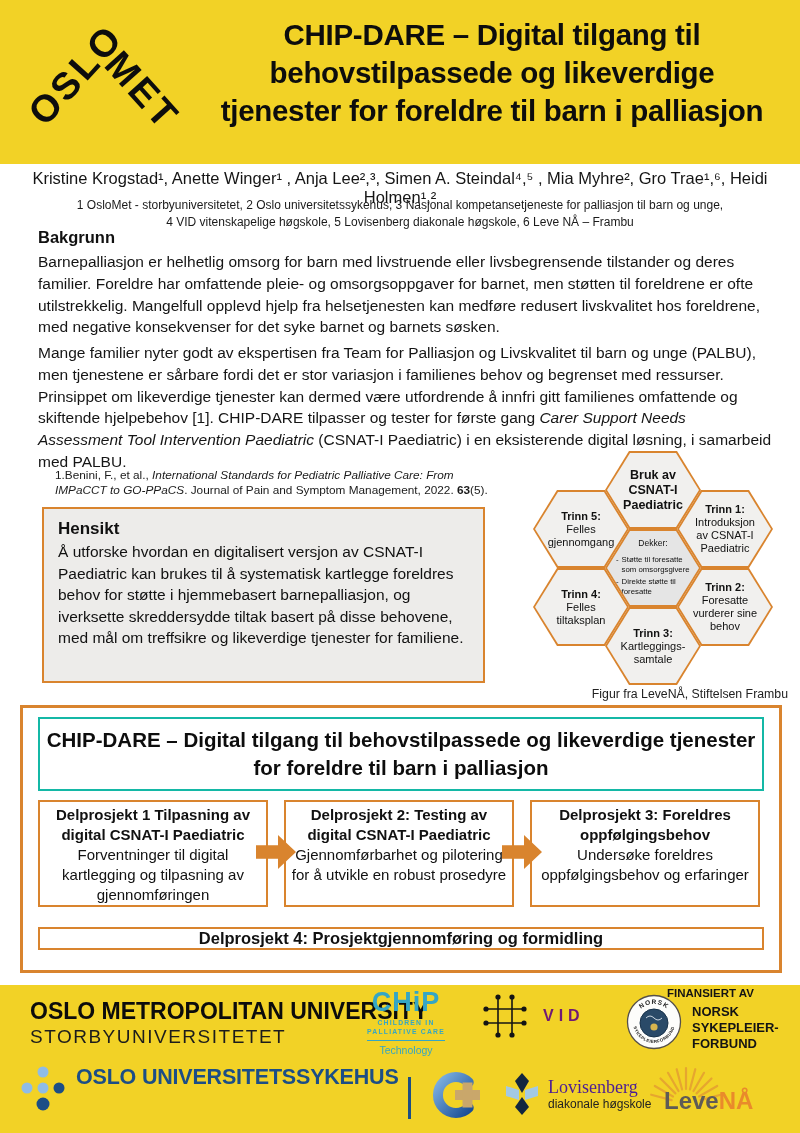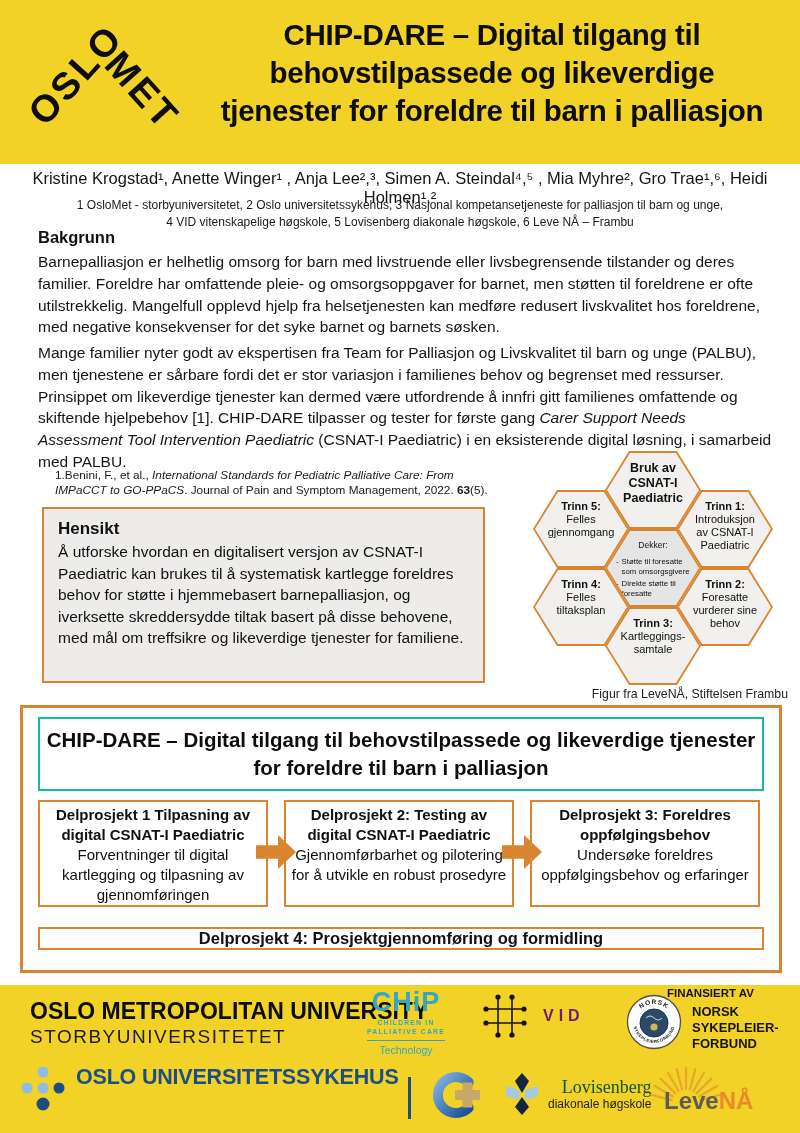--- a/index.html
+++ b/index.html
@@ -26,21 +26,21 @@
   .hensikt-box{position:absolute;left:42px;top:507px;width:443px;height:176px;box-sizing:border-box;
                background:#EDECEA;border:2px solid #D9842E;padding:10px 14px;}
   .hensikt-heading{font-size:17px;font-weight:bold;margin-bottom:2px;}
   .hensikt-body{font-size:15.5px;line-height:21.5px;}
   
   .hex{position:absolute;width:96px;height:78px;}
   .hx-b{position:absolute;inset:0;background:#D9842E;
         clip-path:polygon(25% 0%,75% 0%,100% 50%,75% 100%,25% 100%,0% 50%);}
   .hx-i{position:absolute;inset:2px;background:#F1F0EE;box-sizing:border-box;
         clip-path:polygon(25% 0%,75% 0%,100% 50%,75% 100%,25% 100%,0% 50%);
-        display:flex;flex-direction:column;align-items:center;
+        display:flex;flex-direction:column;align-items:center;justify-content:center;
         text-align:center;font-size:11px;line-height:13px;padding:8px 9px;}
   .hex-title{font-weight:bold;}
   .hx-n .hx-i{font-size:12.5px;line-height:15px;}
   .hx-c .hx-i{background:#e5e5e5;}
   .hx-n{left:605px;top:451px;}  .hx-ne{left:677px;top:490px;}
   .hx-se{left:677px;top:568px;} .hx-s{left:605px;top:607px;}
   .hx-sw{left:533px;top:568px;} .hx-nw{left:533px;top:490px;}
   .hx-c{left:605px;top:529px;}
   .hex-center-heading{font-size:8.5px;margin-bottom:5px;}
   .hex-bullets{font-size:7.8px;line-height:9.5px;text-align:left;}
@@ -76,21 +76,21 @@
   .vid-text{font-weight:bold;font-size:16px;letter-spacing:5px;color:#701a75;}
   .funding{position:absolute;left:610px;top:0;width:190px;height:78px;}
   .funding-label{position:absolute;left:57px;top:2px;font-weight:bold;font-size:11.5px;color:#141414;}
   .nsf-badge{position:absolute;left:16px;top:9px;}
   .funding-org{position:absolute;left:82px;top:19px;font-weight:bold;font-size:13px;line-height:16px;color:#141414;}
   .ous{position:absolute;left:20px;top:80px;display:flex;gap:10px;}
   .ous-text{font-weight:bold;font-size:21.5px;color:#1C4E86;letter-spacing:-0.2px;}
   .footer-divider{position:absolute;left:408px;top:92px;width:3px;height:42px;background:#1C4E86;}
   .cplus{position:absolute;left:430px;top:84px;}
   .lovisenberg{position:absolute;left:504px;top:86px;display:flex;align-items:center;gap:8px;}
-  .lov-name{font-family:"Liberation Serif","DejaVu Serif",serif;font-size:18px;color:#14532d;line-height:20px;text-align:right;}
+  .lov-name{font-family:"Liberation Serif","DejaVu Serif",serif;font-size:18px;color:#4c1d95;line-height:20px;}
   .lov-sub{font-size:12px;color:#222;}
   .levena{position:absolute;left:638px;top:75px;width:158px;height:66px;}
   .levena-rays{position:absolute;left:0;top:0;}
   .levena-text{position:absolute;left:26px;top:27px;font-weight:bold;font-size:24px;white-space:nowrap;}
   .lev1{color:#5F5B56;} .lev2{color:#E98A2B;}
 </style>
 </head>
 <body>
 
 <div class="poster">

